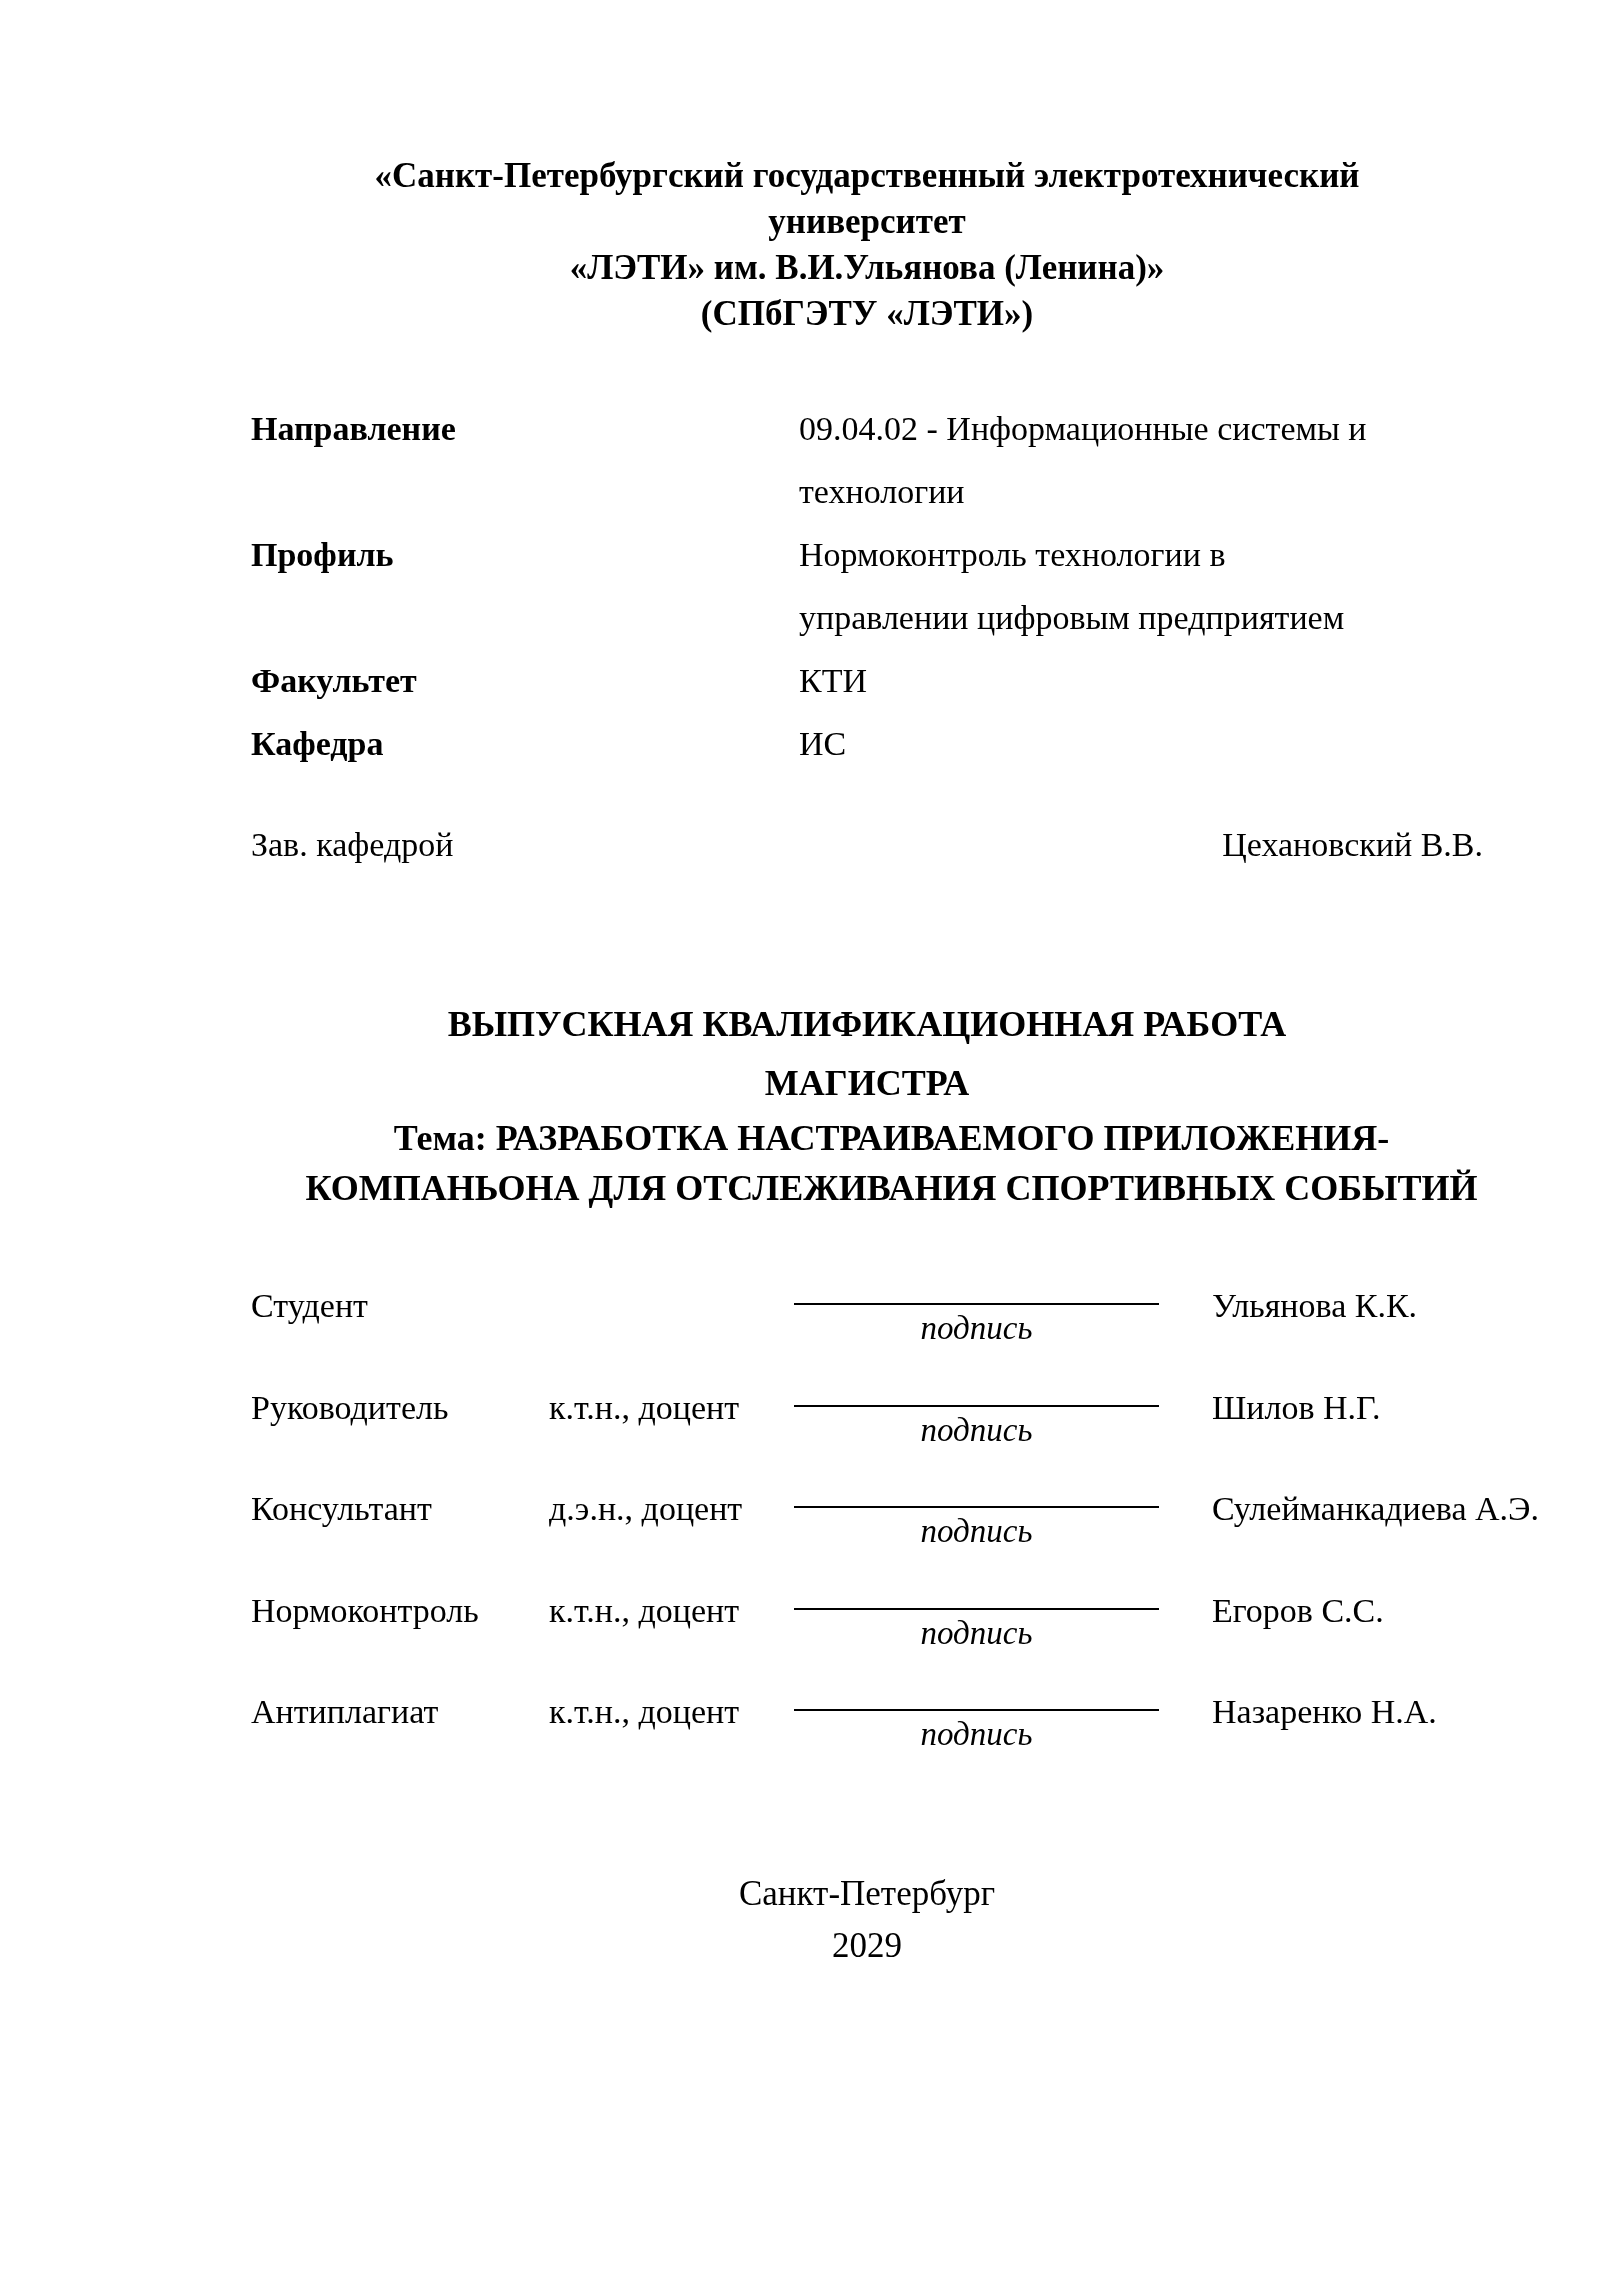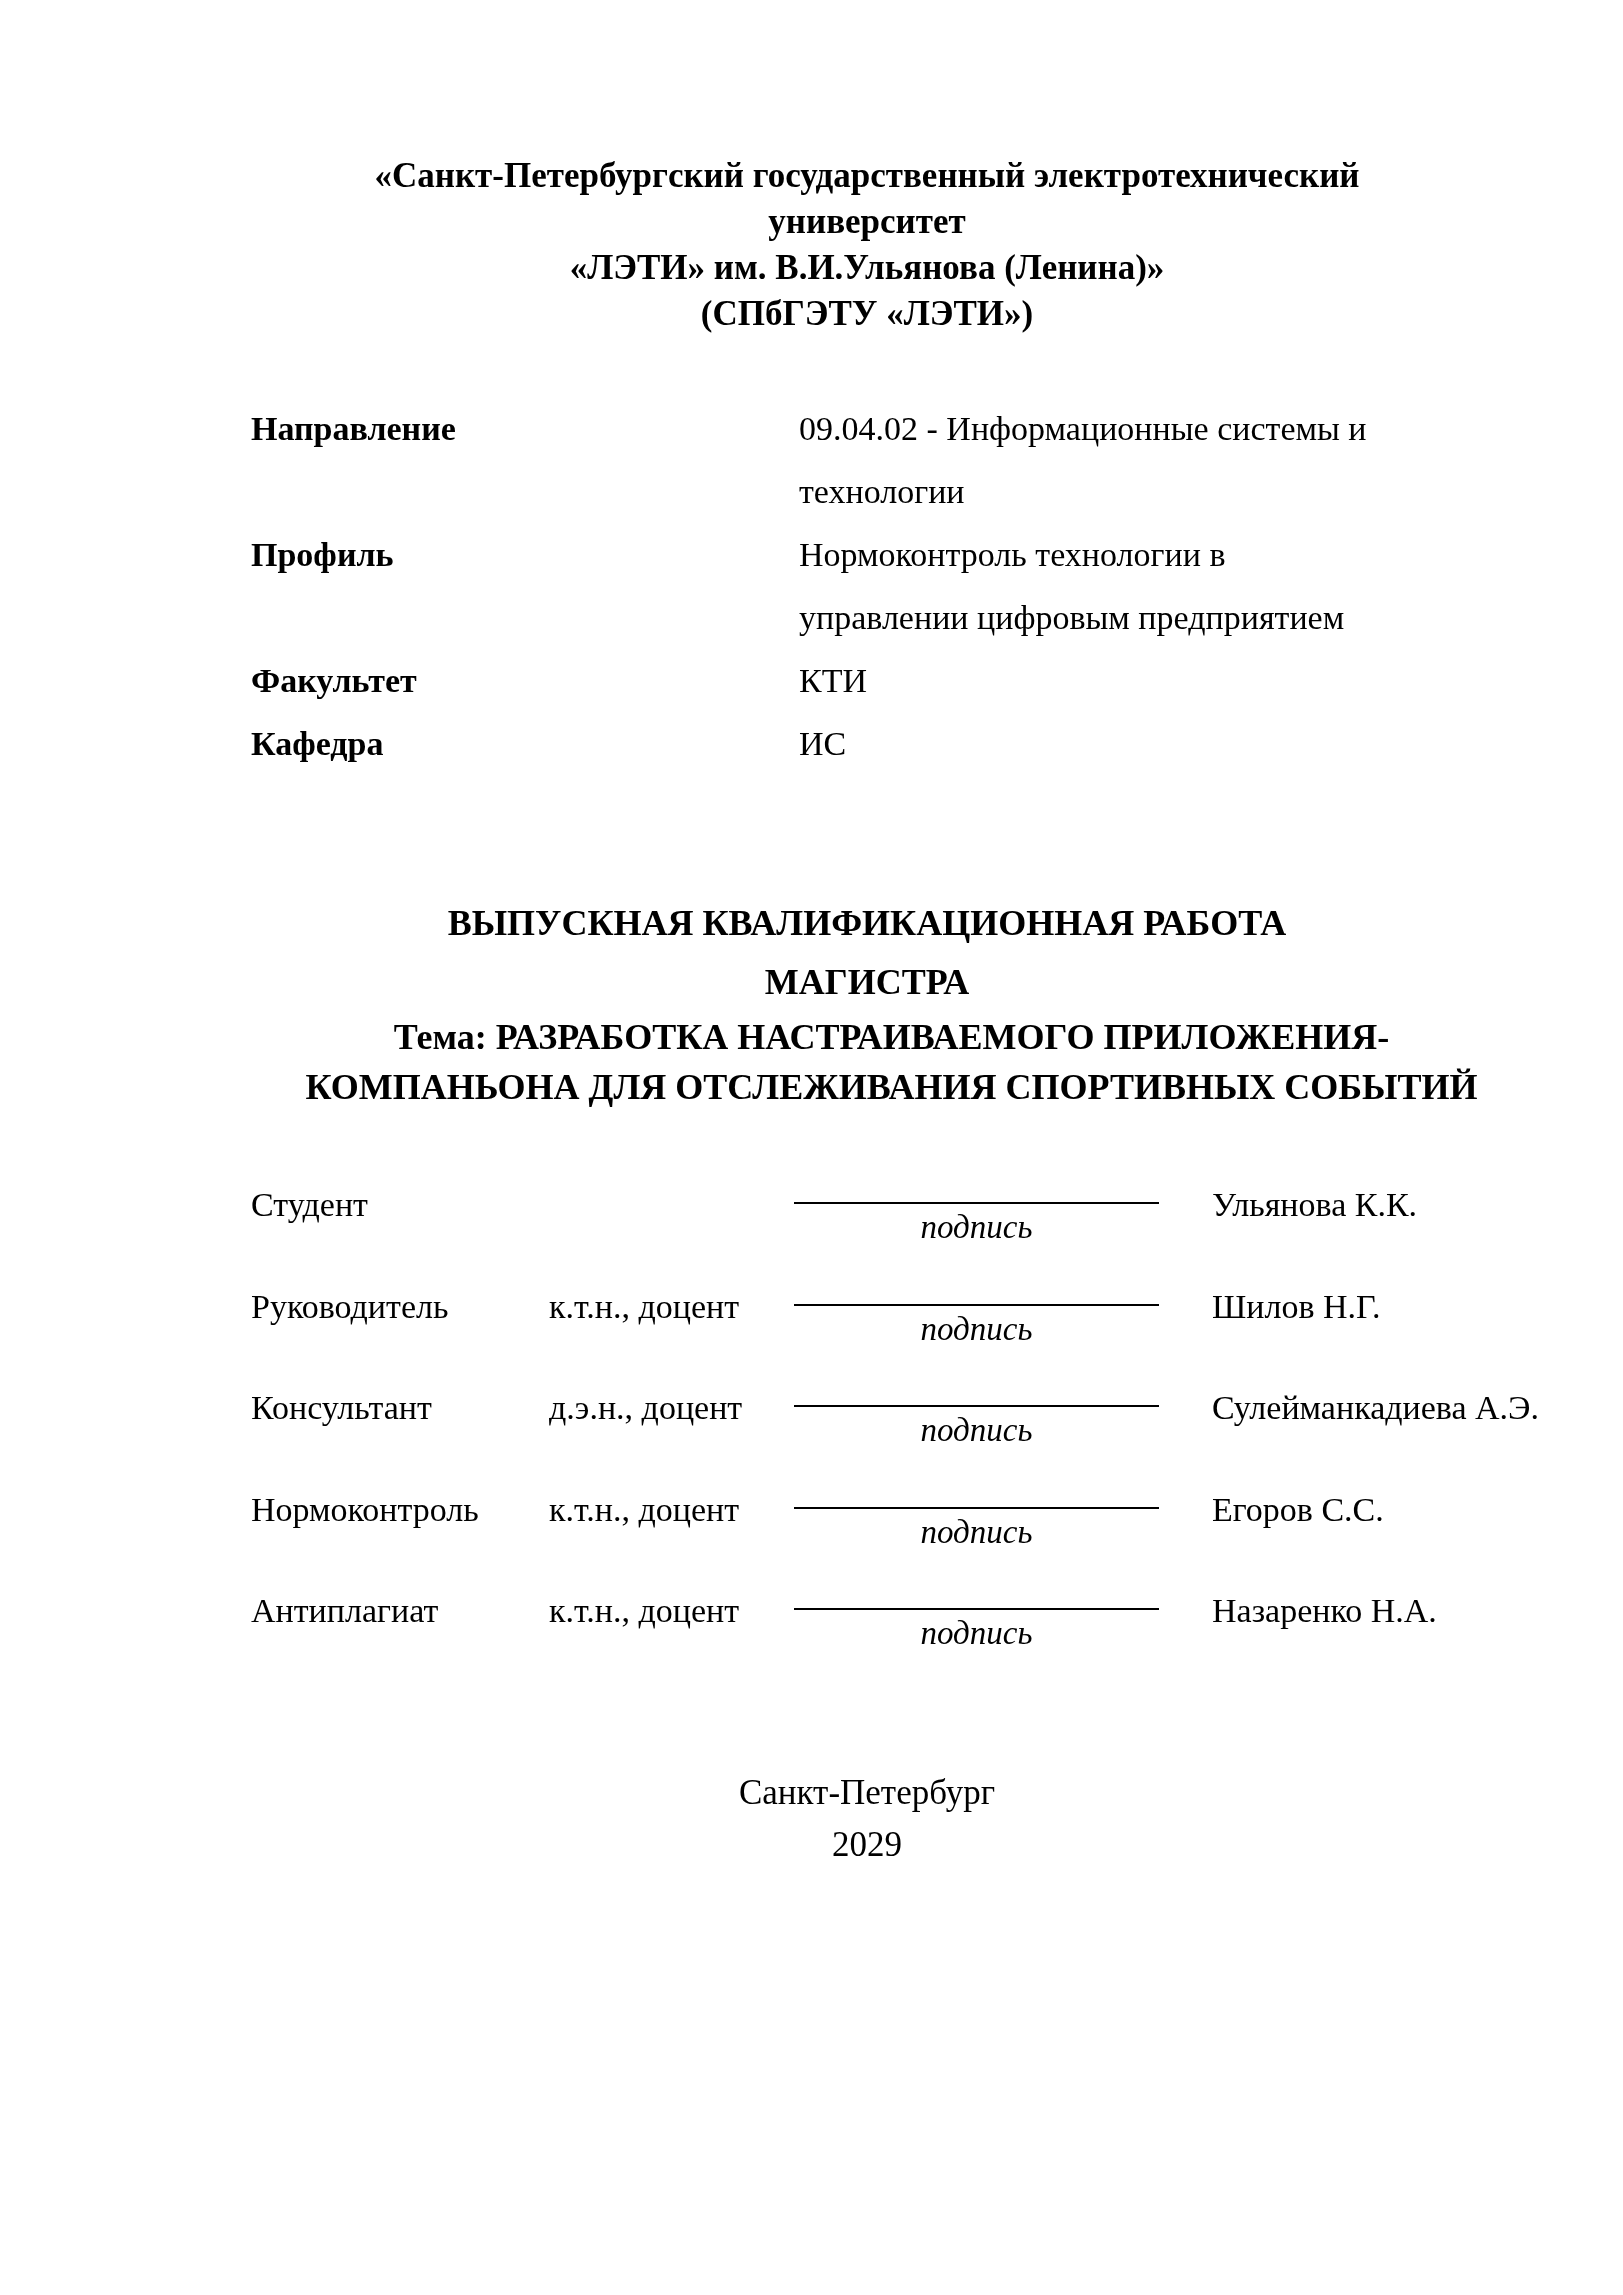--- a/index.html
+++ b/index.html
@@ -168,20 +168,24 @@
     </div>
     <div class="field-row">
       <div class="field-label">Кафедра</div>
       <div class="field-value">
         <div>ИС</div>
       </div>
     </div>
   </div>
 
   <div class="admission">
+    <div class="admission-row">
+      <span>Зав. кафедрой</span>
+      <span>Цехановский В.В.</span>
+    </div>
   </div>
 
   <div class="work-type">
     <div>ВЫПУСКНАЯ КВАЛИФИКАЦИОННАЯ РАБОТА</div>
     <div>МАГИСТРА</div>
   </div>
 
   <div class="topic">
     <div>Тема: РАЗРАБОТКА НАСТРАИВАЕМОГО ПРИЛОЖЕНИЯ-</div>
     <div>КОМПАНЬОНА ДЛЯ ОТСЛЕЖИВАНИЯ СПОРТИВНЫХ СОБЫТИЙ</div>

